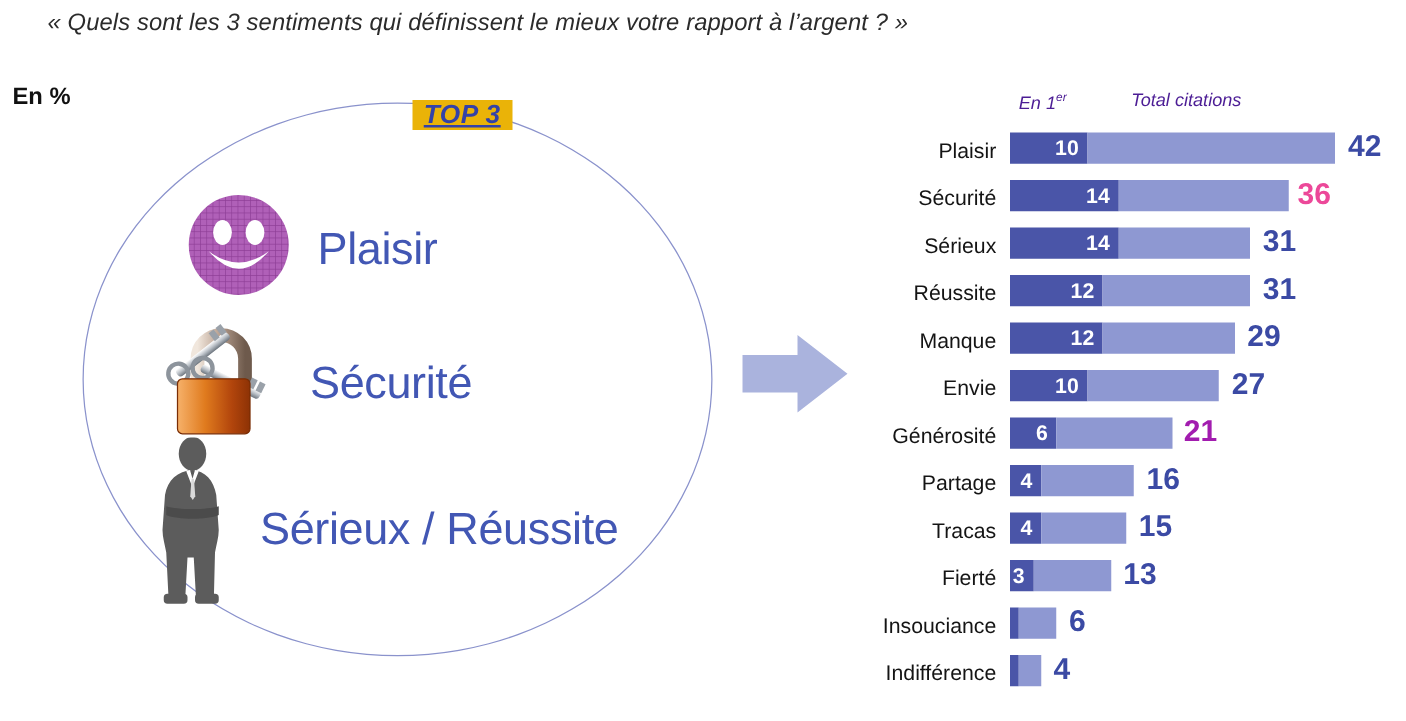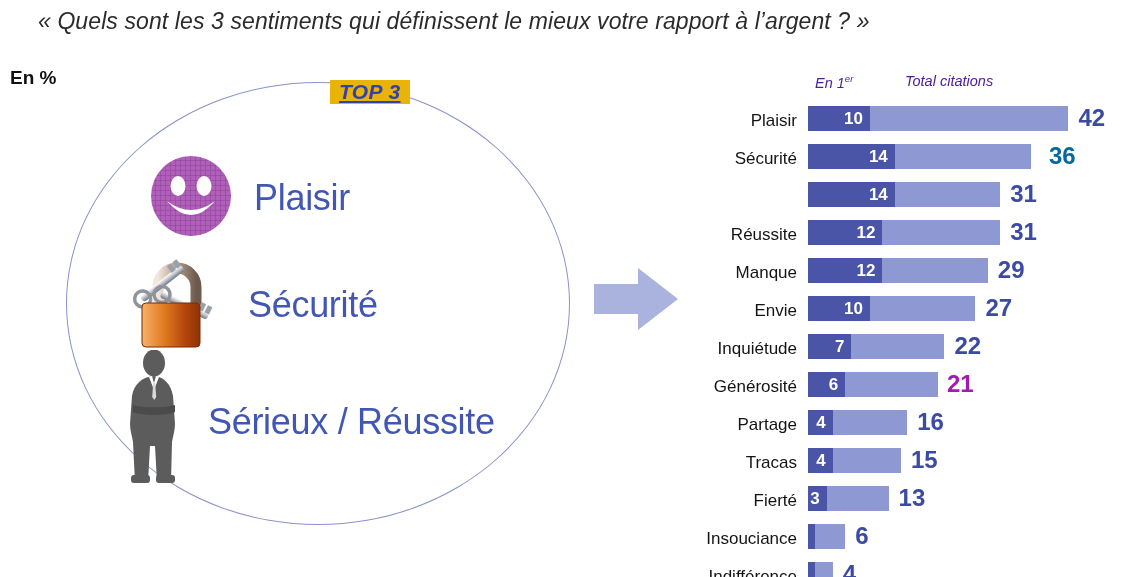--- a/index.html
+++ b/index.html
@@ -5,21 +5,21 @@
   html,body{margin:0;padding:0;}
   body{
     width:1125px;height:577px;position:relative;overflow:hidden;
     background:#ffffff;
     font-family:"Liberation Sans","DejaVu Sans",sans-serif;
   }
 
   
   #question{
     position:absolute;left:38px;top:8px;
-    font-size:23px;font-style:italic;color:#2b2b2b;
+    font-size:19px;font-style:italic;color:#2b2b2b;
     white-space:nowrap;letter-spacing:.1px;
   }
 
   
   #en-pct{
     position:absolute;left:10px;top:67px;
     font-size:19px;font-weight:bold;color:#111111;
   }
 
   
@@ -203,23 +203,24 @@
         <div class="total-val" style="left: 418.4px; color: rgb(59, 74, 164);">42</div>
       </div>
       <div class="bar-row">
         <div class="cat-label">Sécurité</div>
         <div class="bar-wrap" style="width: 223.2px;">
           <div class="seg-dark" style="width: 86.8px; background: rgb(74, 85, 168);">
             <span>14</span>
           </div>
           <div class="seg-light" style="width: 136.4px; background: rgb(142, 152, 210);"></div>
         </div>
-        <div class="total-val" style="left: 389px; color: #0369a1;">36</div>
-      </div>
-      <div class="bar-row">
+        <div class="total-val" style="left: 378px; color: #ec4899;">36</div>
+      </div>
+      <div class="bar-row">
+        <div class="cat-label">Sérieux</div>
         <div class="bar-wrap" style="width: 192.2px;">
           <div class="seg-dark" style="width: 86.8px; background: rgb(74, 85, 168);">
             <span>14</span>
           </div>
           <div class="seg-light" style="width: 105.4px; background: rgb(142, 152, 210);"></div>
         </div>
         <div class="total-val" style="left: 350.2px; color: rgb(59, 74, 164);">31</div>
       </div>
       <div class="bar-row">
         <div class="cat-label">Réussite</div>
@@ -245,30 +246,20 @@
         <div class="cat-label">Envie</div>
         <div class="bar-wrap" style="width: 167.4px;">
           <div class="seg-dark" style="width: 62px; background: rgb(74, 85, 168);">
             <span>10</span>
           </div>
           <div class="seg-light" style="width: 105.4px; background: rgb(142, 152, 210);"></div>
         </div>
         <div class="total-val" style="left: 325.4px; color: rgb(59, 74, 164);">27</div>
       </div>
       <div class="bar-row">
-        <div class="cat-label">Inquiétude</div>
-        <div class="bar-wrap" style="width: 136.4px;">
-          <div class="seg-dark" style="width: 43.4px; background: rgb(74, 85, 168);">
-            <span>7</span>
-          </div>
-          <div class="seg-light" style="width: 93px; background: rgb(142, 152, 210);"></div>
-        </div>
-        <div class="total-val" style="left: 294.4px; color: rgb(59, 74, 164);">22</div>
-      </div>
-      <div class="bar-row">
         <div class="cat-label">Générosité</div>
         <div class="bar-wrap" style="width: 130.2px;">
           <div class="seg-dark" style="width: 37.2px; background: rgb(74, 85, 168);">
             <span>6</span>
           </div>
           <div class="seg-light" style="width: 93px; background: rgb(142, 152, 210);"></div>
         </div>
         <div class="total-val" style="left: 287px; color: #a21caf;">21</div>
       </div>
       <div class="bar-row">

